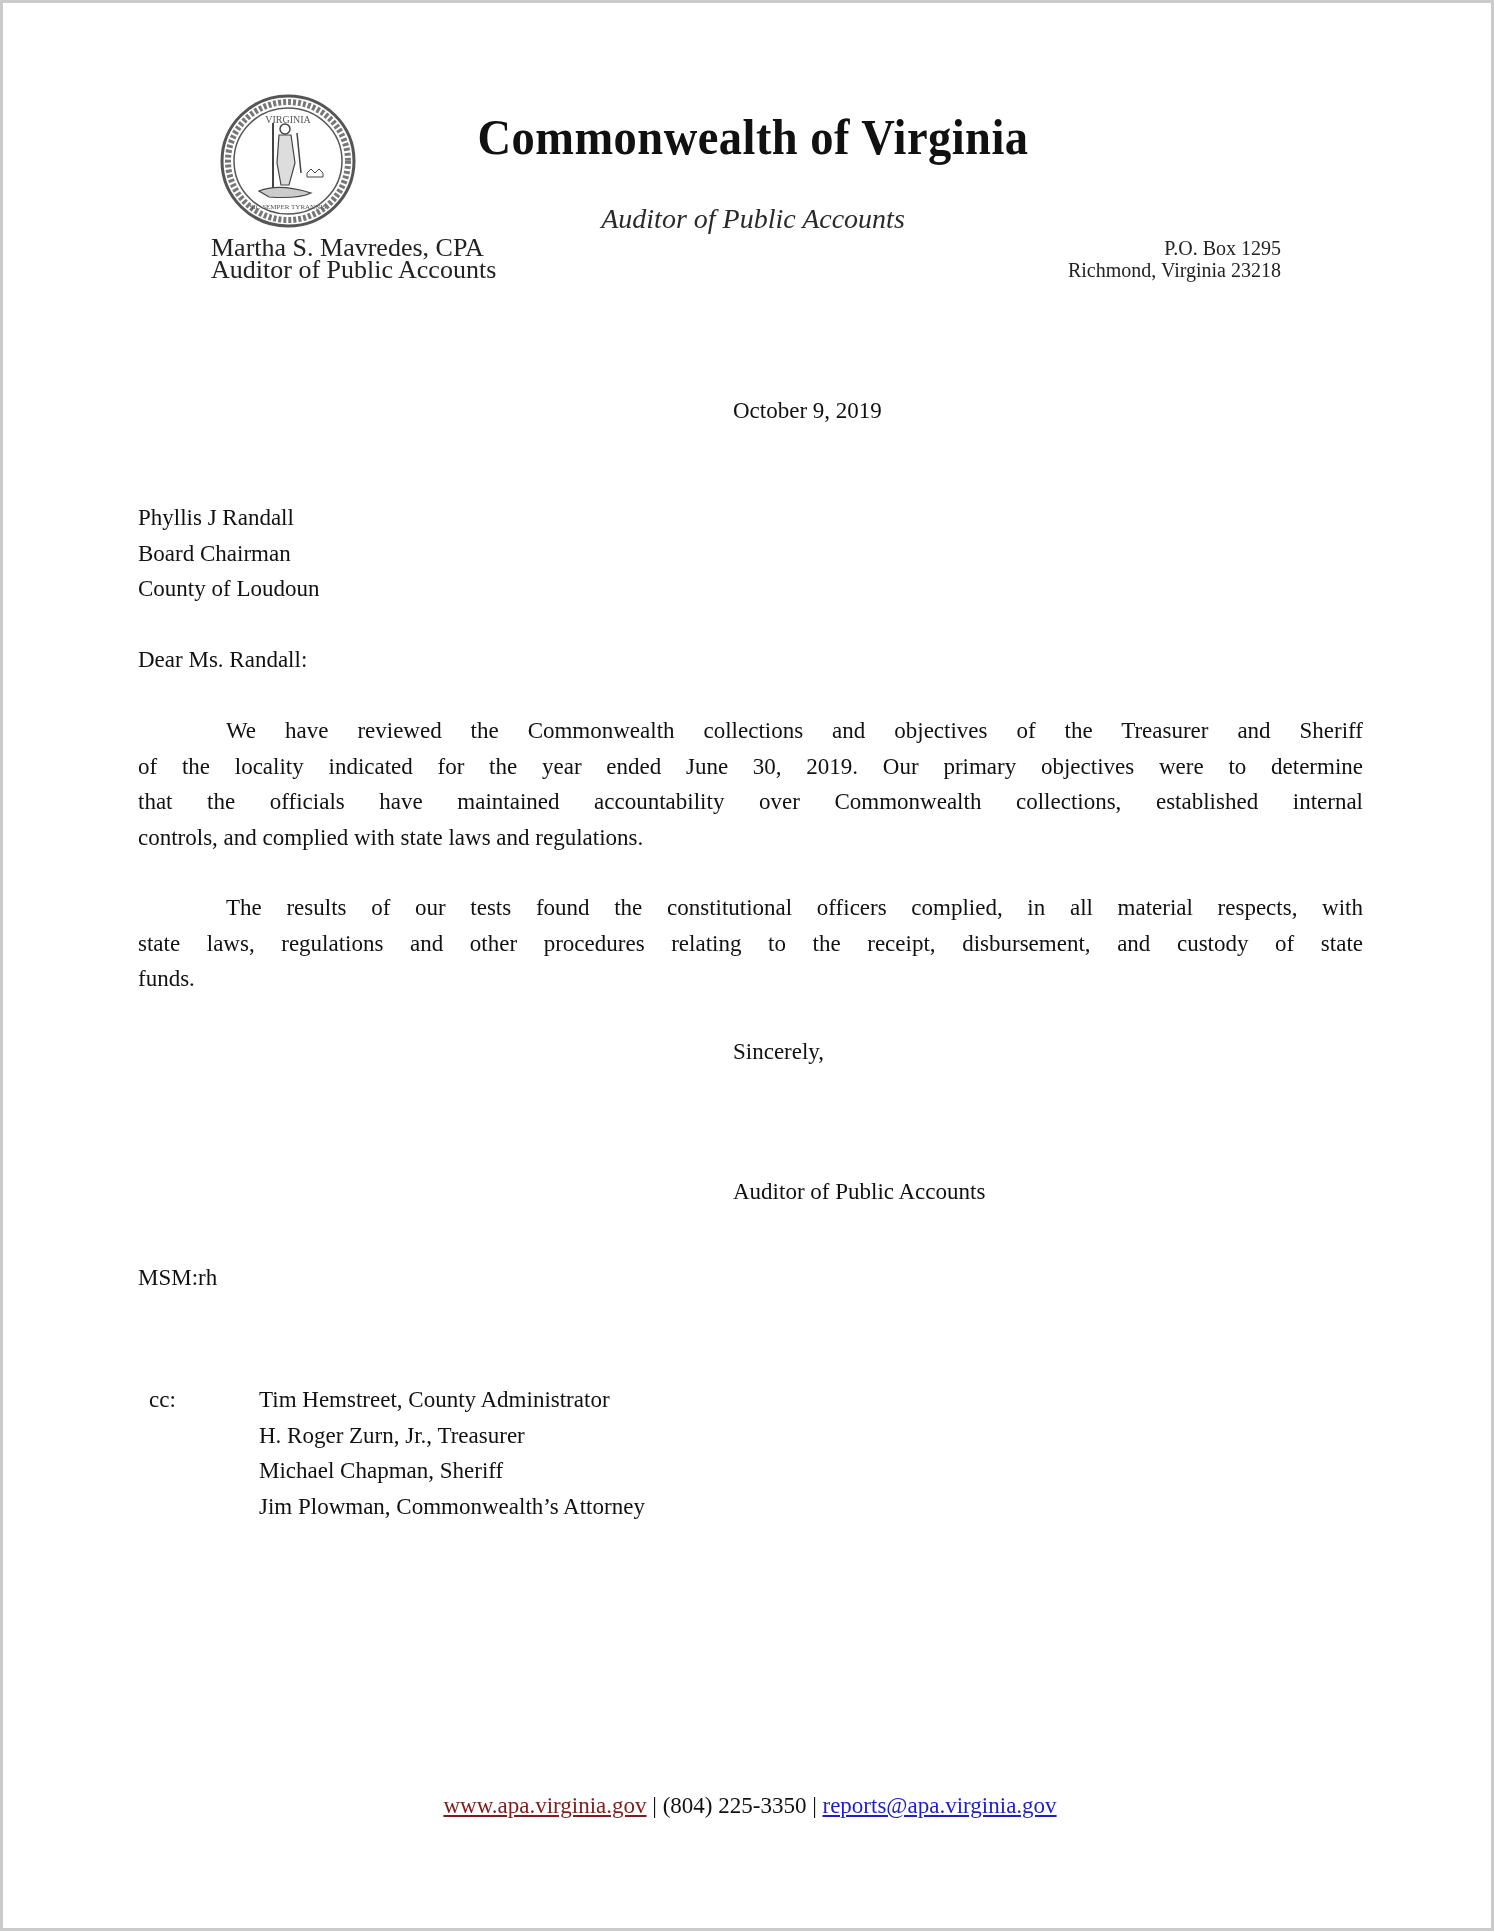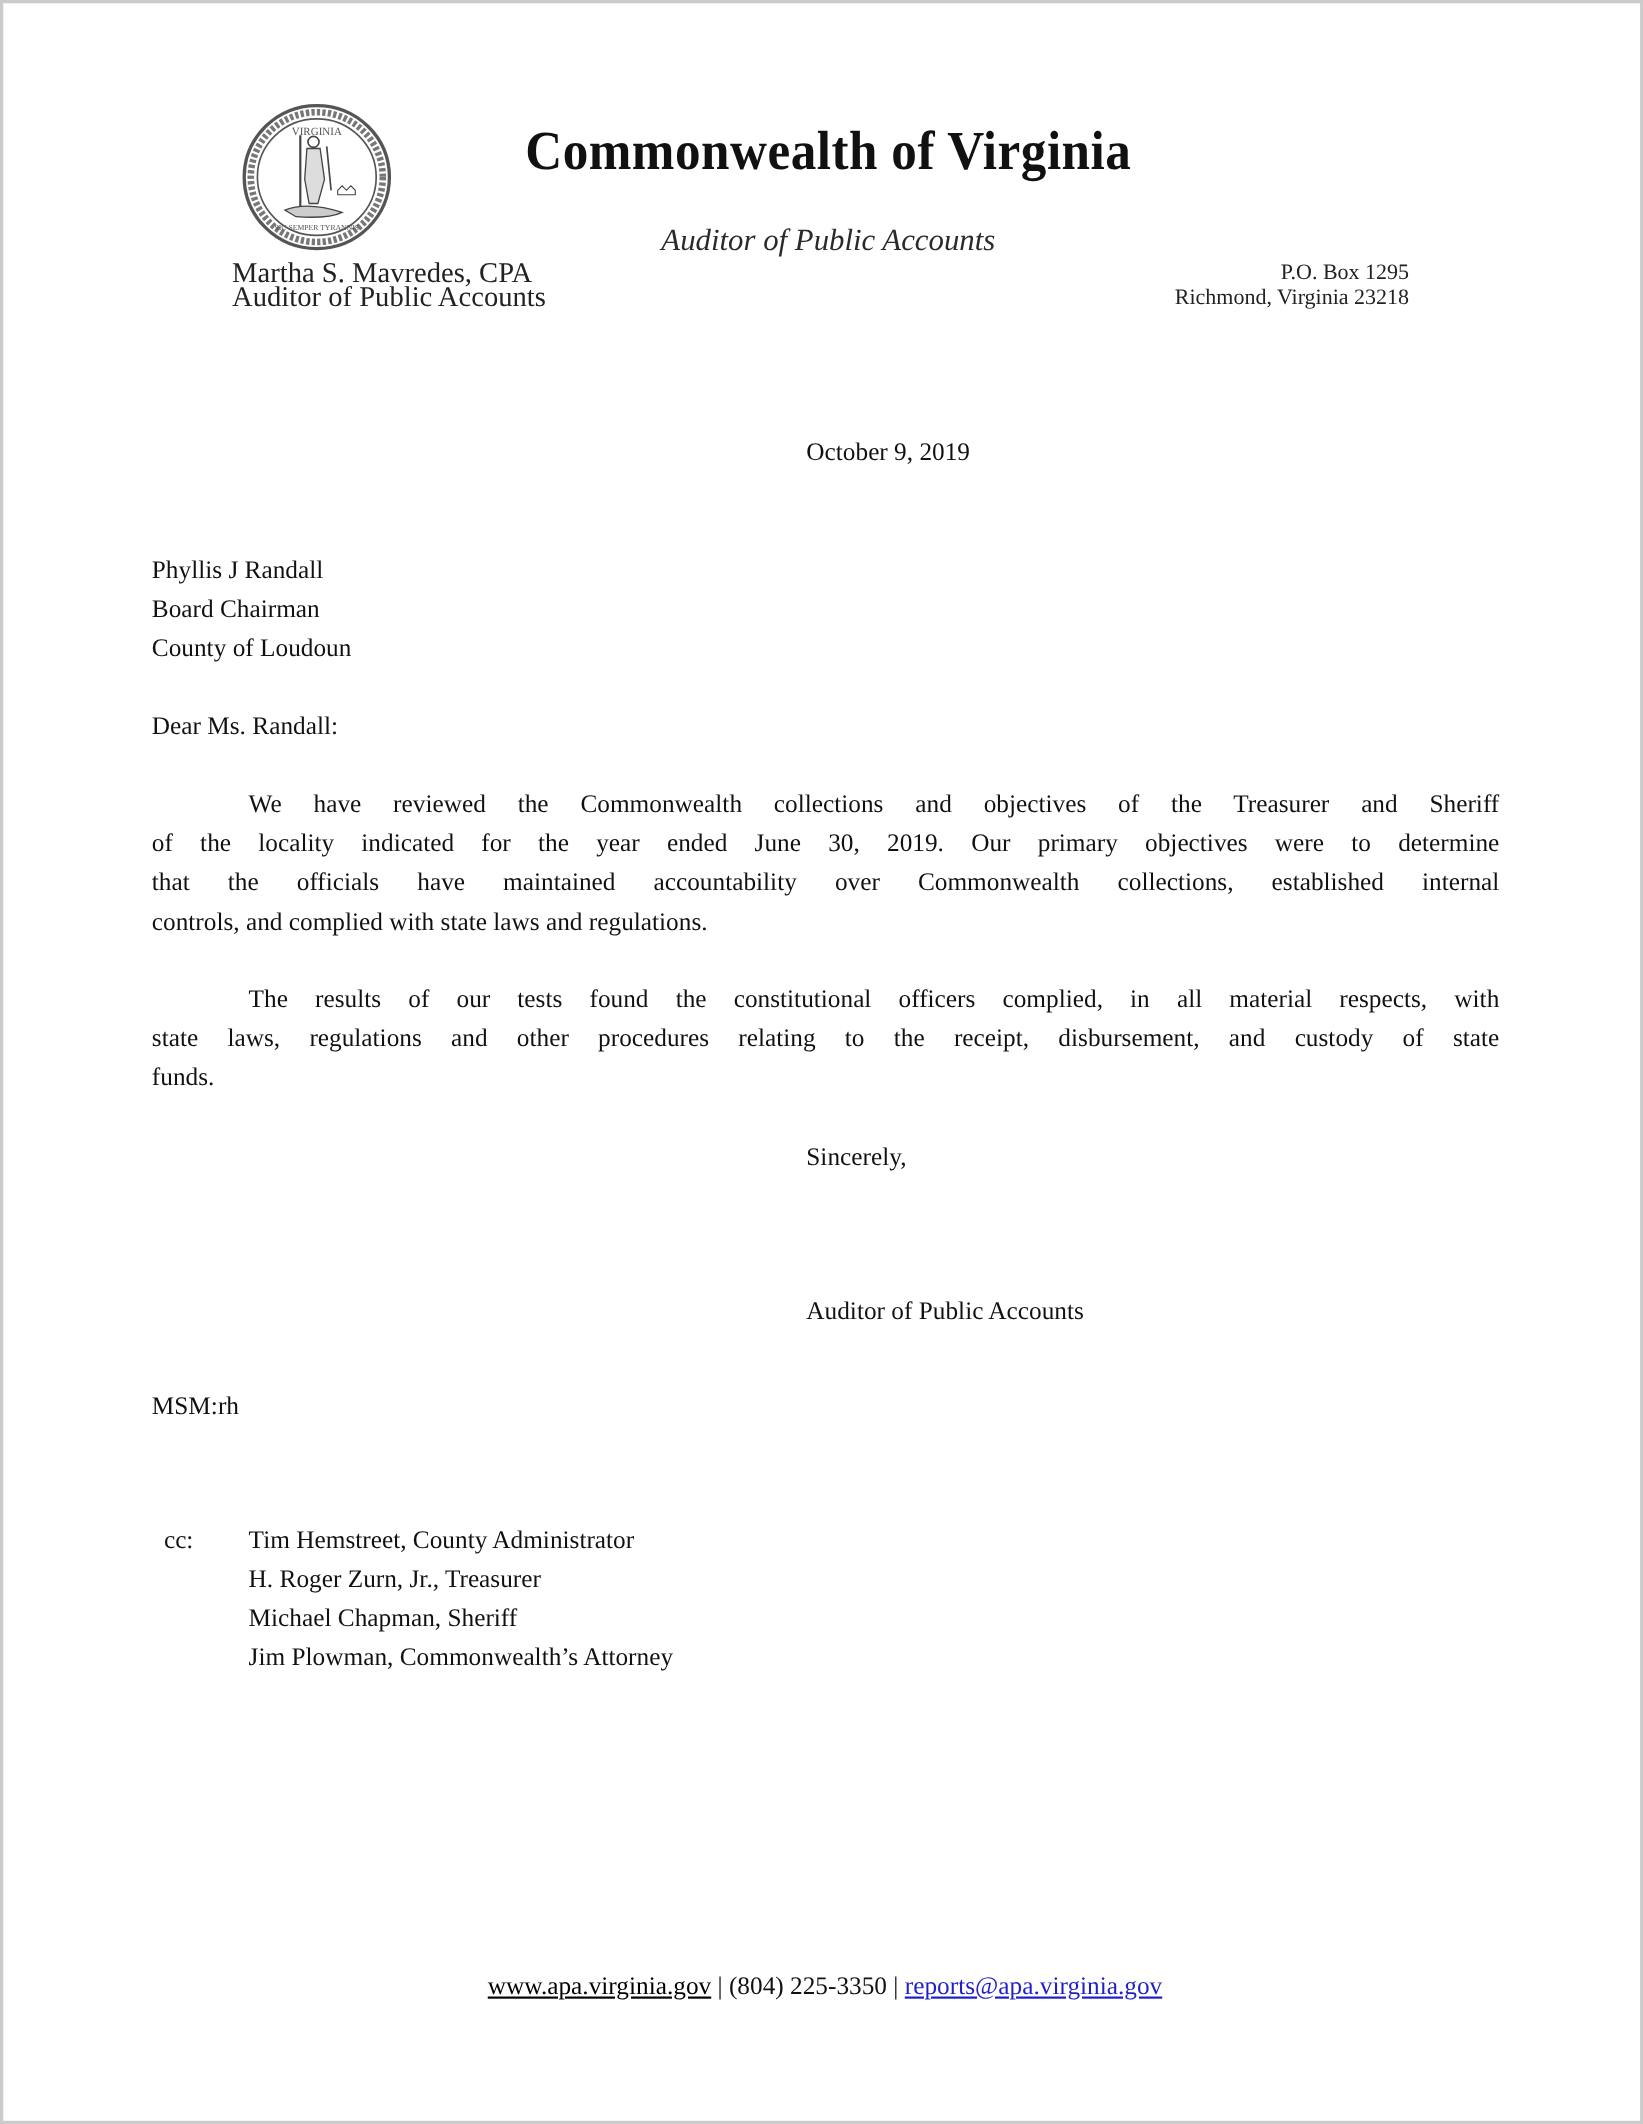--- a/index.html
+++ b/index.html
@@ -39,21 +39,21 @@
   .para .line.first { padding-left: 88px; }
   .para .line.last { text-align-last: left; }
   .p1 { top: 710px; }
   .p2 { top: 887px; }
 
   .closing { left: 730px; top: 1031px; }
   .signer { left: 730px; top: 1171px; }
   .initials { left: 135px; top: 1257px; }
   .cc-label { left: 146px; top: 1379px; }
   .cc-list { left: 223px; top: 1379px; }
-  .cc-item { display: block; }
+  .cc-item { display: block; margin-left: 33px; }
 
   .footer { position: absolute; left: 0; width: 1494px; top: 1785px; text-align: center; }
   .footer a { color: #1f1fc8; text-decoration: underline; }
   .footer .sep { color: #111; }
 </style>
 </head>
 <body>
 
 <div class="page">
 
@@ -115,19 +115,19 @@
 
   <div class="abs sans cc-label">cc:</div>
   <div class="abs sans cc-list">
     <span class="cc-item">Tim Hemstreet, County Administrator</span>
     <span class="cc-item">H. Roger Zurn, Jr., Treasurer</span>
     <span class="cc-item">Michael Chapman, Sheriff</span>
     <span class="cc-item">Jim Plowman, Commonwealth’s Attorney</span>
   </div>
 
   <div class="footer sans">
-    <a href="#" style="color: #000000;">www.apa.virginia.gov</a>
+    <a href="#" style="color: #7f1d1d;">www.apa.virginia.gov</a>
     <span class="sep">|</span>
     <span class="sep">(804) 225-3350</span>
     <span class="sep">|</span>
     <a href="#" style="color: rgb(31, 31, 200); text-align: center;">reports@apa.virginia.gov</a>
   </div>
 </div>
 
 </body></html>

